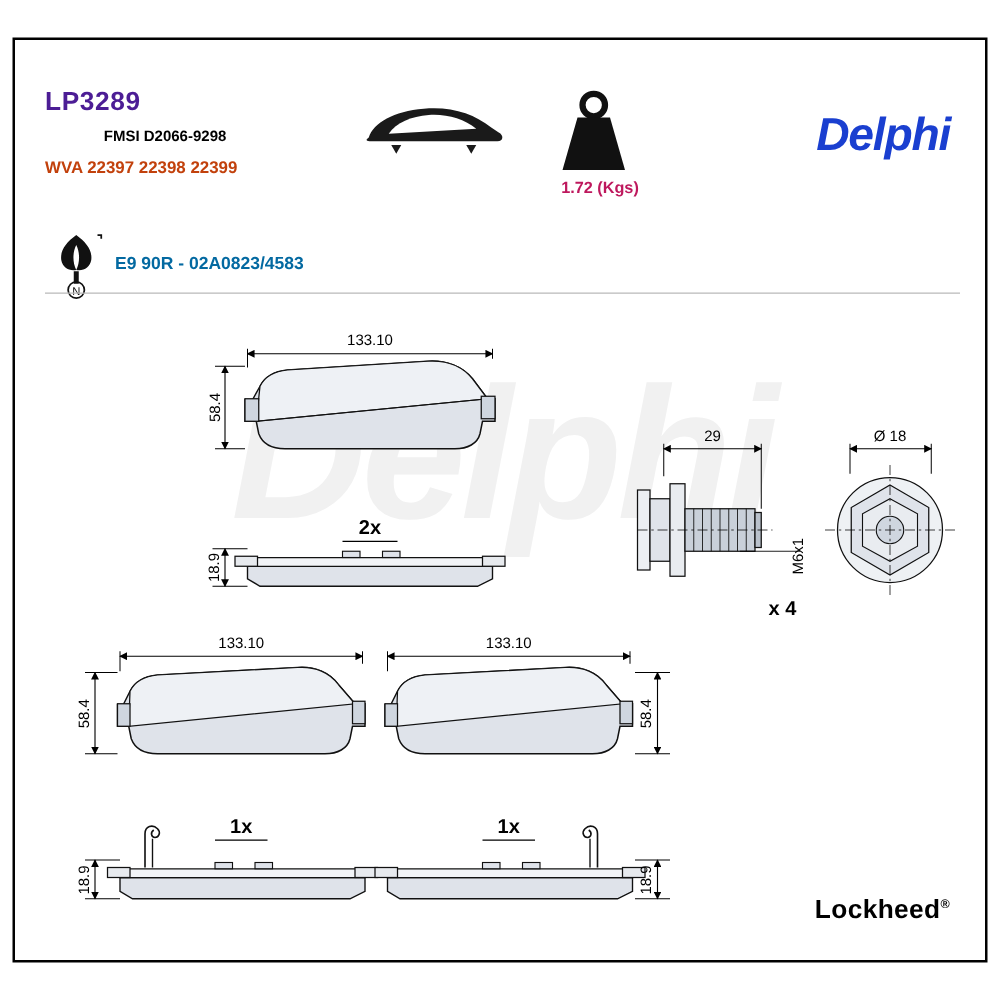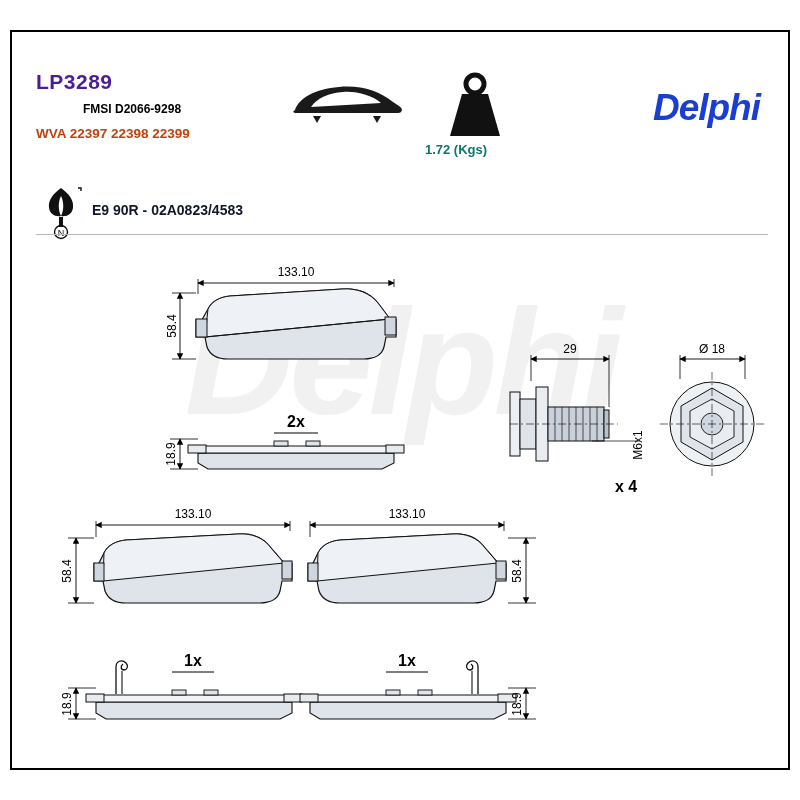--- a/index.html
+++ b/index.html
@@ -10,26 +10,26 @@
   
   .watermark{position:absolute;left:0;top:255px;width:780px;text-align:center;font-size:150px;font-weight:bold;font-style:italic;color:#f1f1f1;letter-spacing:-4px;line-height:1;user-select:none;pointer-events:none;}
 
   
   .part-no{position:absolute;left:24px;top:38px;font-size:21px;font-weight:bold;color:#4c1d95;letter-spacing:.5px;}
   .fmsi{position:absolute;left:24px;top:70px;font-size:12px;font-weight:bold;color:#000;margin-left:47px;}
   .wva{position:absolute;left:24px;top:94px;font-size:13.5px;font-weight:bold;color:#c2410c;}
 
   .car{position:absolute;left:275px;top:48px;width:120px;height:46px;}
   .weight{position:absolute;left:418px;top:40px;width:90px;height:68px;}
-  .weight-label{position:absolute;left:384px;top:110px;width:120px;text-align:center;font-size:13px;font-weight:bold;color:#0f766e;}
+  .weight-label{position:absolute;left:408px;top:110px;width:120px;text-align:center;font-size:13px;font-weight:bold;color:#be185d;}
 
   .brand{position:absolute;right:28px;top:55px;font-size:37px;font-weight:bold;font-style:italic;color:#1a3fd0;letter-spacing:-1px;}
 
   .eco{position:absolute;left:22px;top:150px;width:54px;height:58px;}
-  .ece{position:absolute;left:80px;top:170px;font-size:14px;font-weight:bold;color:#0f172a;}
+  .ece{position:absolute;left:80px;top:170px;font-size:14px;font-weight:bold;color:#0369a1;}
 
   .divider{position:absolute;left:24px;top:202px;width:732px;height:1px;background:#b9b9b9;}
 
   .lockheed{position:absolute;right:28px;bottom:28px;font-size:21px;font-weight:bold;color:#000;letter-spacing:.3px;}
   .lockheed sup{font-size:10px;vertical-align:super;}
 
   svg{display:block;}
   .dimtxt{font-family:"Liberation Sans", sans-serif;font-size:12px;fill:#000;}
   .qtytxt{font-family:"Liberation Sans", sans-serif;font-size:16px;font-weight:bold;fill:#000;}
 </style>
@@ -242,15 +242,16 @@
         <line x1="496" y1="441" x2="524" y2="441" stroke="#000" stroke-width="0.8"></line>
         <line x1="496" y1="472" x2="524" y2="472" stroke="#000" stroke-width="0.8"></line>
         <line x1="514" y1="441" x2="514" y2="472" stroke="#000" stroke-width="0.9" marker-start="url(#arS)" marker-end="url(#ar)"></line>
         <text class="dimtxt" x="509" y="457" text-anchor="middle" transform="rotate(-90,509,457)">18.9</text>
       </g>
       <text class="qtytxt" x="395" y="419" text-anchor="middle">1x</text>
       <line x1="374" y1="425" x2="416" y2="425" stroke="#000" stroke-width="1"></line>
 
     </svg>
 
+    <div class="lockheed"><span>Lockheed</span><sup>®</sup></div>
 
   </div>
 </div>
 
 </body></html>

